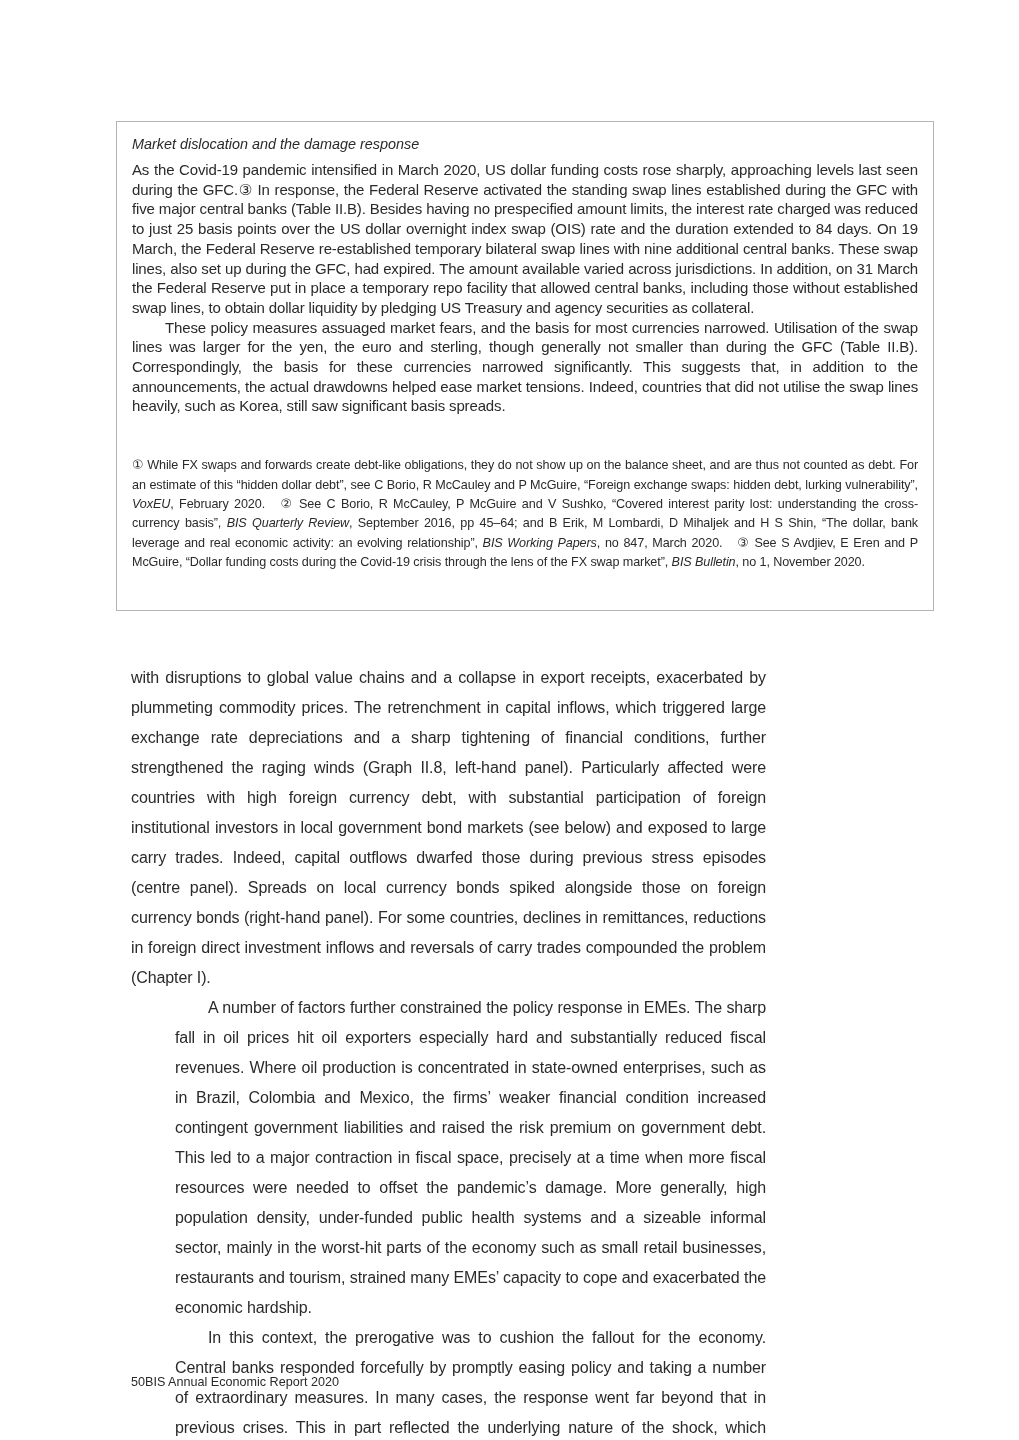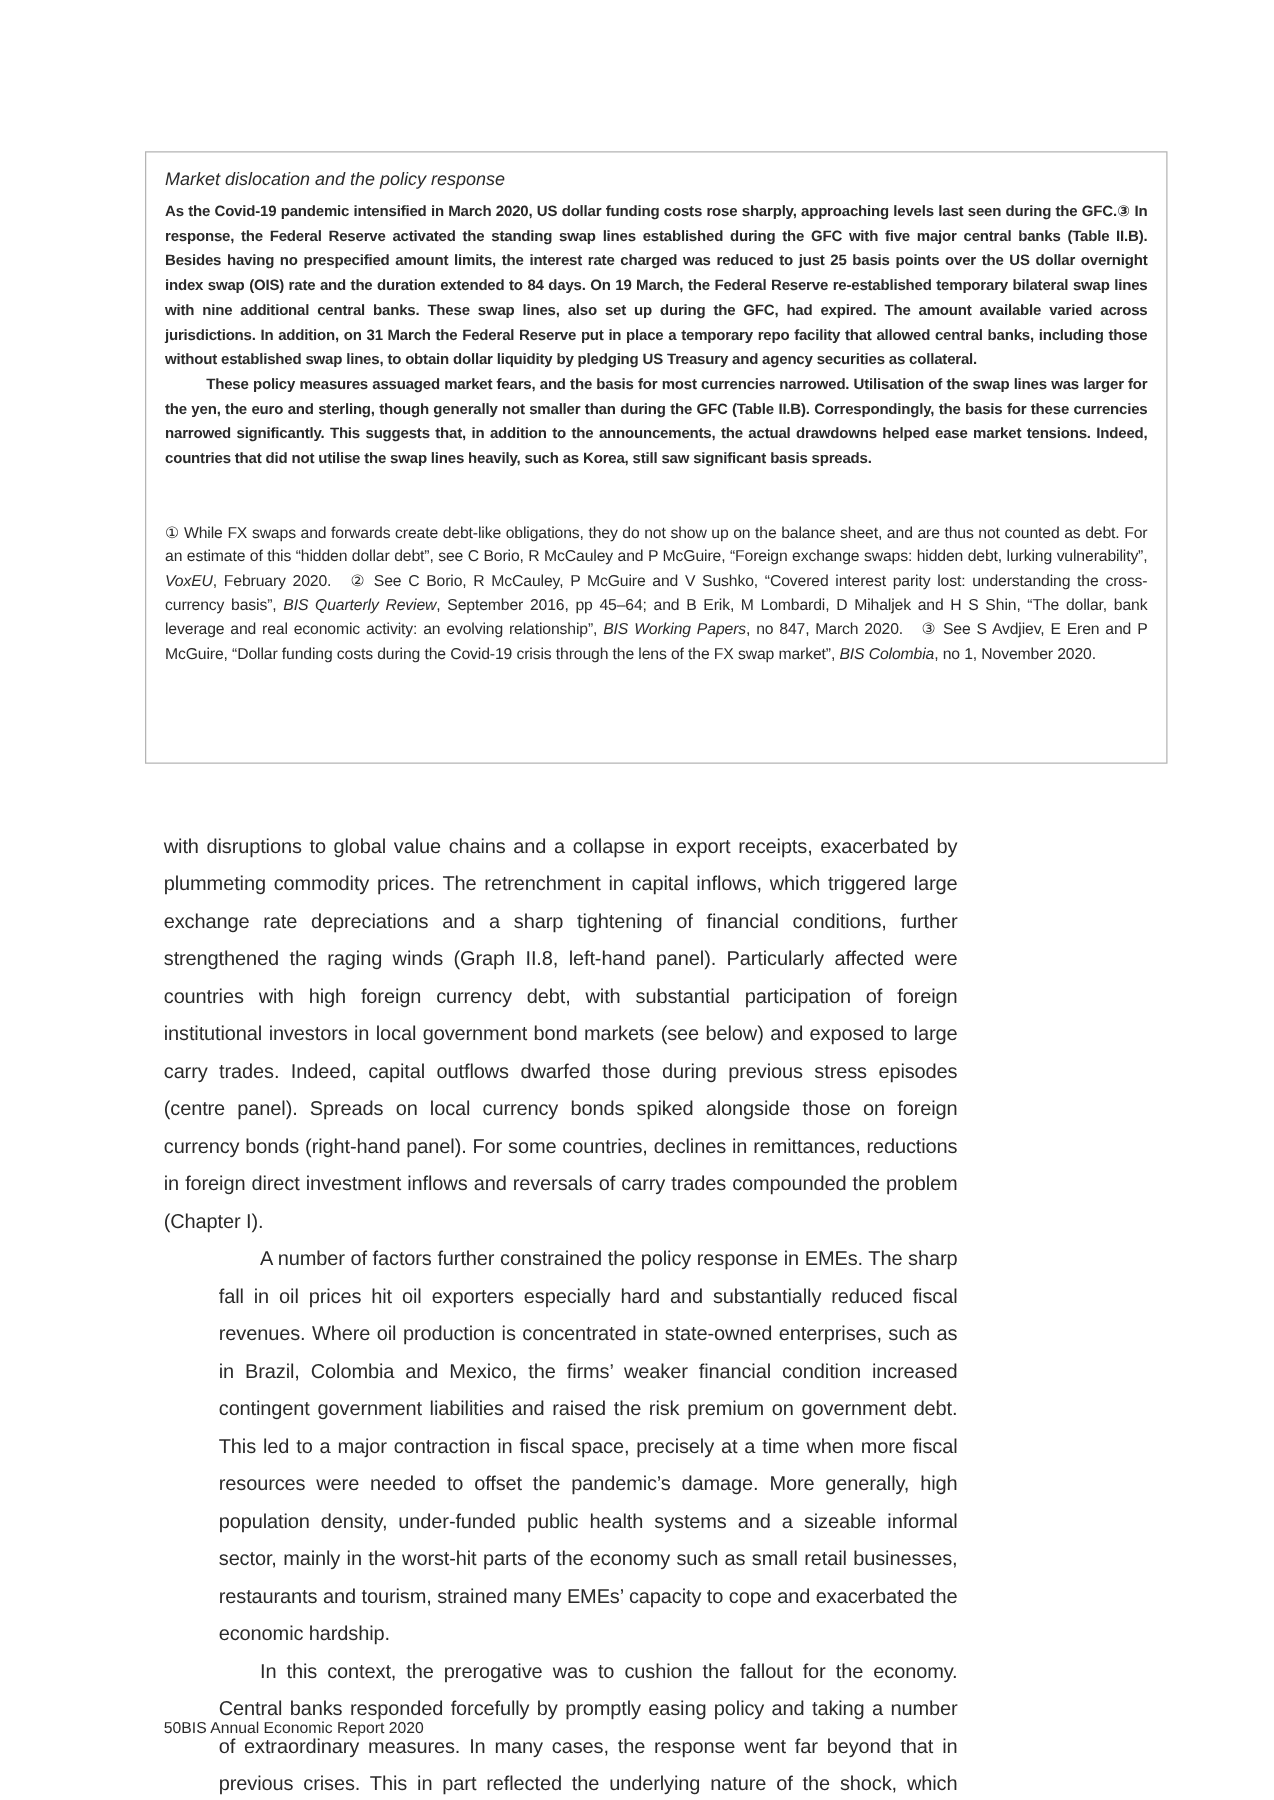--- a/index.html
+++ b/index.html
@@ -24,26 +24,25 @@
       box-sizing: border-box;
       padding: 12px 15px 0 15px;
     }
     .box-title {
       font-style: italic;
       font-size: 14.4px;
       line-height: 20px;
       margin: 0 0 6px 0;
     }
     .box-para {
-      font-size: 12px;
+      font-size: 15px;
       line-height: 19.7px;
       text-align: justify;
       margin: 0;
       letter-spacing: -0.15px;
-      font-weight: bold;
     }
     .box-para.indent { text-indent: 33px; }
     .footnotes {
       margin-top: 40px;
       font-size: 12.6px;
       line-height: 19.4px;
       text-align: justify;
       letter-spacing: -0.1px;
     }
     .footnotes .fn-sep { display: inline-block; width: 10px; }
@@ -70,27 +69,27 @@
       font-size: 12.6px;
       line-height: 16px;
       display: flex;
       justify-content: flex-start;
     }
   </style>
 </head>
 <body>
 
 <div class="box">
-  <div class="box-title">Market dislocation and the policy response</div>
+  <div class="box-title">Market dislocation and the damage response</div>
   <p class="box-para">As the Covid-19 pandemic intensified in March 2020, US dollar funding costs rose sharply, approaching levels last seen during the GFC.③ In response, the Federal Reserve activated the standing swap lines established during the GFC with five major central banks (Table II.B). Besides having no prespecified amount limits, the interest rate charged was reduced to just 25 basis points over the US dollar overnight index swap (OIS) rate and the duration extended to 84 days. On 19 March, the Federal Reserve re-established temporary bilateral swap lines with nine additional central banks. These swap lines, also set up during the GFC, had expired. The amount available varied across jurisdictions. In addition, on 31 March the Federal Reserve put in place a temporary repo facility that allowed central banks, including those without established swap lines, to obtain dollar liquidity by pledging US Treasury and agency securities as collateral.</p>
   <p class="box-para indent">These policy measures assuaged market fears, and the basis for most currencies narrowed. Utilisation of the swap lines was larger for the yen, the euro and sterling, though generally not smaller than during the GFC (Table II.B). Correspondingly, the basis for these currencies narrowed significantly. This suggests that, in addition to the announcements, the actual drawdowns helped ease market tensions. Indeed, countries that did not utilise the swap lines heavily, such as Korea, still saw significant basis spreads.</p>
   <div class="footnotes">
     <span><span>① While FX swaps and forwards create debt-like obligations, they do not show up on the balance sheet, and are thus not counted as debt. For an estimate of this “hidden dollar debt”, see C Borio, R McCauley and P McGuire, “Foreign exchange swaps: hidden debt, lurking vulnerability”, </span><i>VoxEU</i><span>, February 2020.</span></span><span class="fn-sep"></span>
     <span><span>② See C Borio, R McCauley, P McGuire and V Sushko, “Covered interest parity lost: understanding the cross-currency basis”, </span><i>BIS Quarterly Review</i><span>, September 2016, pp 45–64; and B Erik, M Lombardi, D Mihaljek and H S Shin, “The dollar, bank leverage and real economic activity: an evolving relationship”, </span><i>BIS Working Papers</i><span>, no 847, March 2020.</span></span><span class="fn-sep"></span>
-    <span><span>③ See S Avdjiev, E Eren and P McGuire, “Dollar funding costs during the Covid-19 crisis through the lens of the FX swap market”, </span><i>BIS Colombia</i><span>, no 1, November 2020.</span></span>
+    <span><span>③ See S Avdjiev, E Eren and P McGuire, “Dollar funding costs during the Covid-19 crisis through the lens of the FX swap market”, </span><i>BIS Bulletin</i><span>, no 1, November 2020.</span></span>
   </div>
 </div>
 
 <div class="main">
   <p>with disruptions to global value chains and a collapse in export receipts, exacerbated by plummeting commodity prices. The retrenchment in capital inflows, which triggered large exchange rate depreciations and a sharp tightening of financial conditions, further strengthened the raging winds (Graph II.8, left-hand panel). Particularly affected were countries with high foreign currency debt, with substantial participation of foreign institutional investors in local government bond markets (see below) and exposed to large carry trades. Indeed, capital outflows dwarfed those during previous stress episodes (centre panel). Spreads on local currency bonds spiked alongside those on foreign currency bonds (right-hand panel). For some countries, declines in remittances, reductions in foreign direct investment inflows and reversals of carry trades compounded the problem (Chapter I).</p>
   <p class="indent">A number of factors further constrained the policy response in EMEs. The sharp fall in oil prices hit oil exporters especially hard and substantially reduced fiscal revenues. Where oil production is concentrated in state-owned enterprises, such as in Brazil, Colombia and Mexico, the firms’ weaker financial condition increased contingent government liabilities and raised the risk premium on government debt. This led to a major contraction in fiscal space, precisely at a time when more fiscal resources were needed to offset the pandemic’s damage. More generally, high population density, under-funded public health systems and a sizeable informal sector, mainly in the worst-hit parts of the economy such as small retail businesses, restaurants and tourism, strained many EMEs’ capacity to cope and exacerbated the economic hardship.</p>
   <p class="indent">In this context, the prerogative was to cushion the fallout for the economy. Central banks responded forcefully by promptly easing policy and taking a number of extraordinary measures. In many cases, the response went far beyond that in previous crises. This in part reflected the underlying nature of the shock, which required alleviating strains on firms and households directly. But it also reflected fundamental changes in economic and financial structures as well as in broader policy frameworks over the past decades.</p>
 </div>
 
 <div class="footer">

